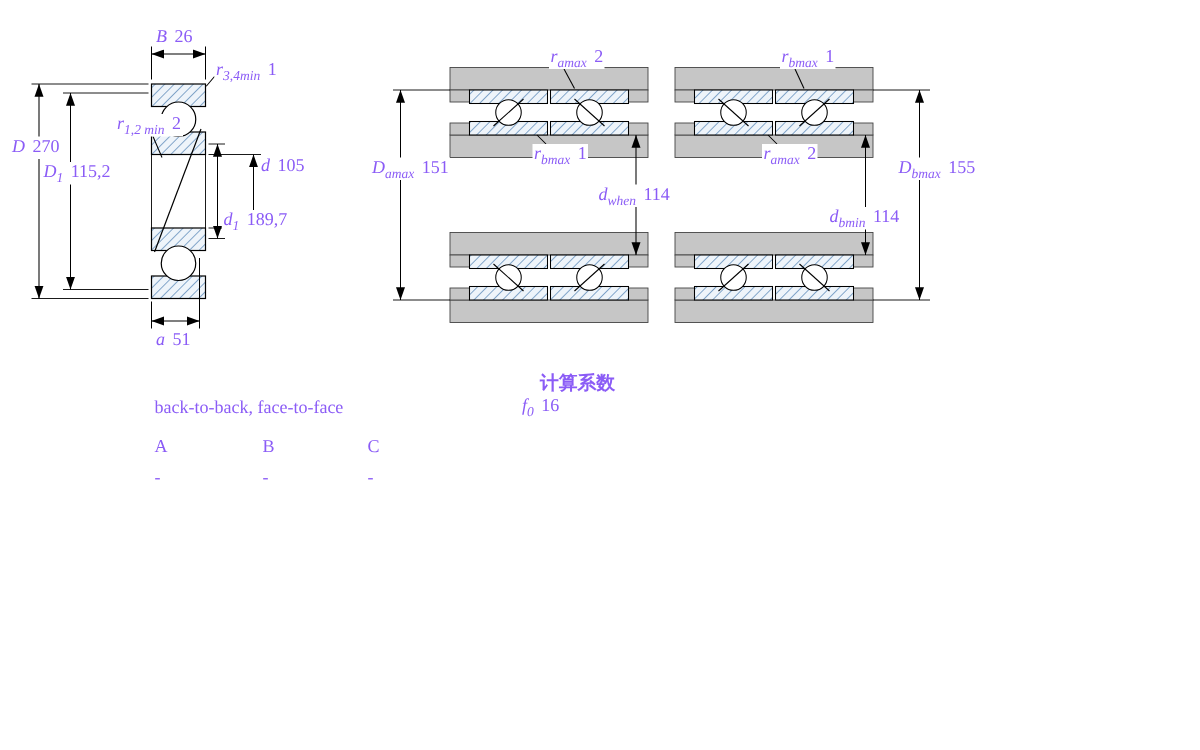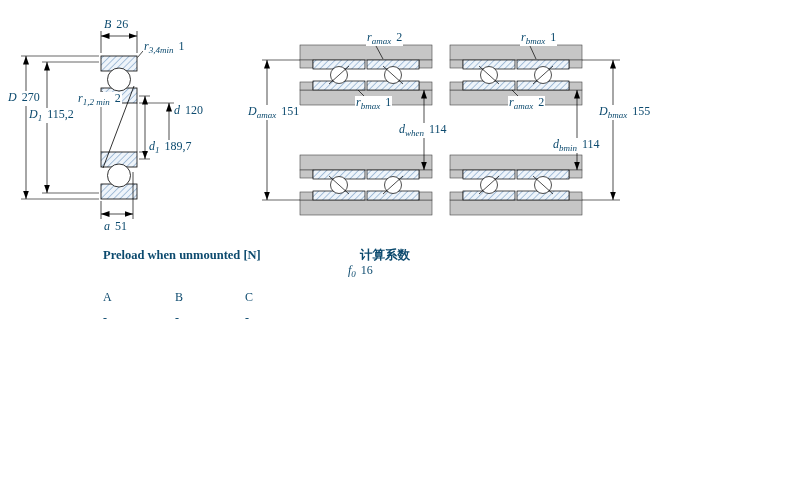--- a/index.html
+++ b/index.html
@@ -1,19 +1,19 @@
 <!DOCTYPE html>
 <html><head>
 <meta charset="utf-8">
 <style>
   * { margin:0; padding:0; box-sizing:border-box; }
   html,body { background:#fff; }
   #canvas {
     position:relative; width:800px; height:500px; background:#ffffff;
-    font-family:"Liberation Serif", serif; color:#0c4a6e; overflow:hidden;
+    font-family:"Liberation Serif", serif; color:#8b5cf6; overflow:hidden;
   }
   #drawing { position:absolute; left:0; top:0; width:800px; height:500px; }
   .dim {
     position:absolute; white-space:nowrap; font-size:12px; line-height:1.15;
     background:#ffffff; padding:0 1px;
   }
   .dim .sym { font-style:italic; }
   .dim sub { font-style:italic; font-size:9px; line-height:1; }
   .dim .val { margin-left:5px; }
   .txt { position:absolute; white-space:nowrap; font-size:12px; line-height:1.2; }
@@ -178,25 +178,25 @@
       </g>
     </g>
   </svg>
 
   <span class="dim" style="left:103px;top:18px"><span class="sym">B</span><sub></sub><span class="val">26</span></span>
 
   <span class="dim" style="left:143px;top:40px"><span class="sym">r</span><sub>3,4min</sub><span class="val">1</span></span>
 
   <span class="dim" style="left:7px;top:91px"><span class="sym">D</span><sub></sub><span class="val">270</span></span>
 
-  <span class="dim" style="left:77px;top:92px"><span class="sym">r</span><sub>1,2 min</sub><span class="val">2</span></span>
+  <span class="dim" style="left:77px;top:76px"><span class="sym">r</span><sub>1,2 min</sub><span class="val">2</span></span>
 
   <span class="dim" style="left:28px;top:108px"><span class="sym">D</span><sub>1</sub><span class="val">115,2</span></span>
 
-  <span class="dim" style="left:173px;top:104px"><span class="sym">d</span><sub></sub><span class="val">120</span></span>
+  <span class="dim" style="left:173px;top:104px"><span class="sym">d</span><sub></sub><span class="val">105</span></span>
 
   <span class="dim" style="left:148px;top:140px"><span class="sym">d</span><sub>1</sub><span class="val">189,7</span></span>
 
   <span class="dim" style="left:103px;top:220px"><span class="sym">a</span><sub></sub><span class="val">51</span></span>
 
   <span class="dim" style="left:366px;top:31px"><span class="sym">r</span><sub>amax</sub><span class="val">2</span></span>
 
   <span class="dim" style="left:247px;top:105px"><span class="sym">D</span><sub>amax</sub><span class="val">151</span></span>
 
   <span class="dim" style="left:355px;top:96px"><span class="sym">r</span><sub>bmax</sub><span class="val">1</span></span>
@@ -204,21 +204,21 @@
   <span class="dim" style="left:398px;top:123px"><span class="sym">d</span><sub>when</sub><span class="val">114</span></span>
 
   <span class="dim" style="left:520px;top:31px"><span class="sym">r</span><sub>bmax</sub><span class="val">1</span></span>
 
   <span class="dim" style="left:508px;top:96px"><span class="sym">r</span><sub>amax</sub><span class="val">2</span></span>
 
   <span class="dim" style="left:598px;top:105px"><span class="sym">D</span><sub>bmax</sub><span class="val">155</span></span>
 
   <span class="dim" style="left:552px;top:138px"><span class="sym">d</span><sub>bmin</sub><span class="val">114</span></span>
 
-  <span class="txt bold" style="left:103px;top:248px">Preload when unmounted [N]</span>
+  <span class="txt" style="left:103px;top:264px">back-to-back, face-to-face</span>
 
   <span class="txt bold" style="left:360px;top:248px">计算系数</span>
   <span class="dim" style="left:347px;top:264px;background:transparent"><span class="sym">f</span><sub>0</sub><span class="val">16</span></span>
 
   <span class="txt" style="left:103px;top:290px">A</span>
   <span class="txt" style="left:175px;top:290px">B</span>
   <span class="txt" style="left:245px;top:290px">C</span>
 
   <span class="txt" style="left:103px;top:311px">-</span>
   <span class="txt" style="left:175px;top:311px">-</span>

